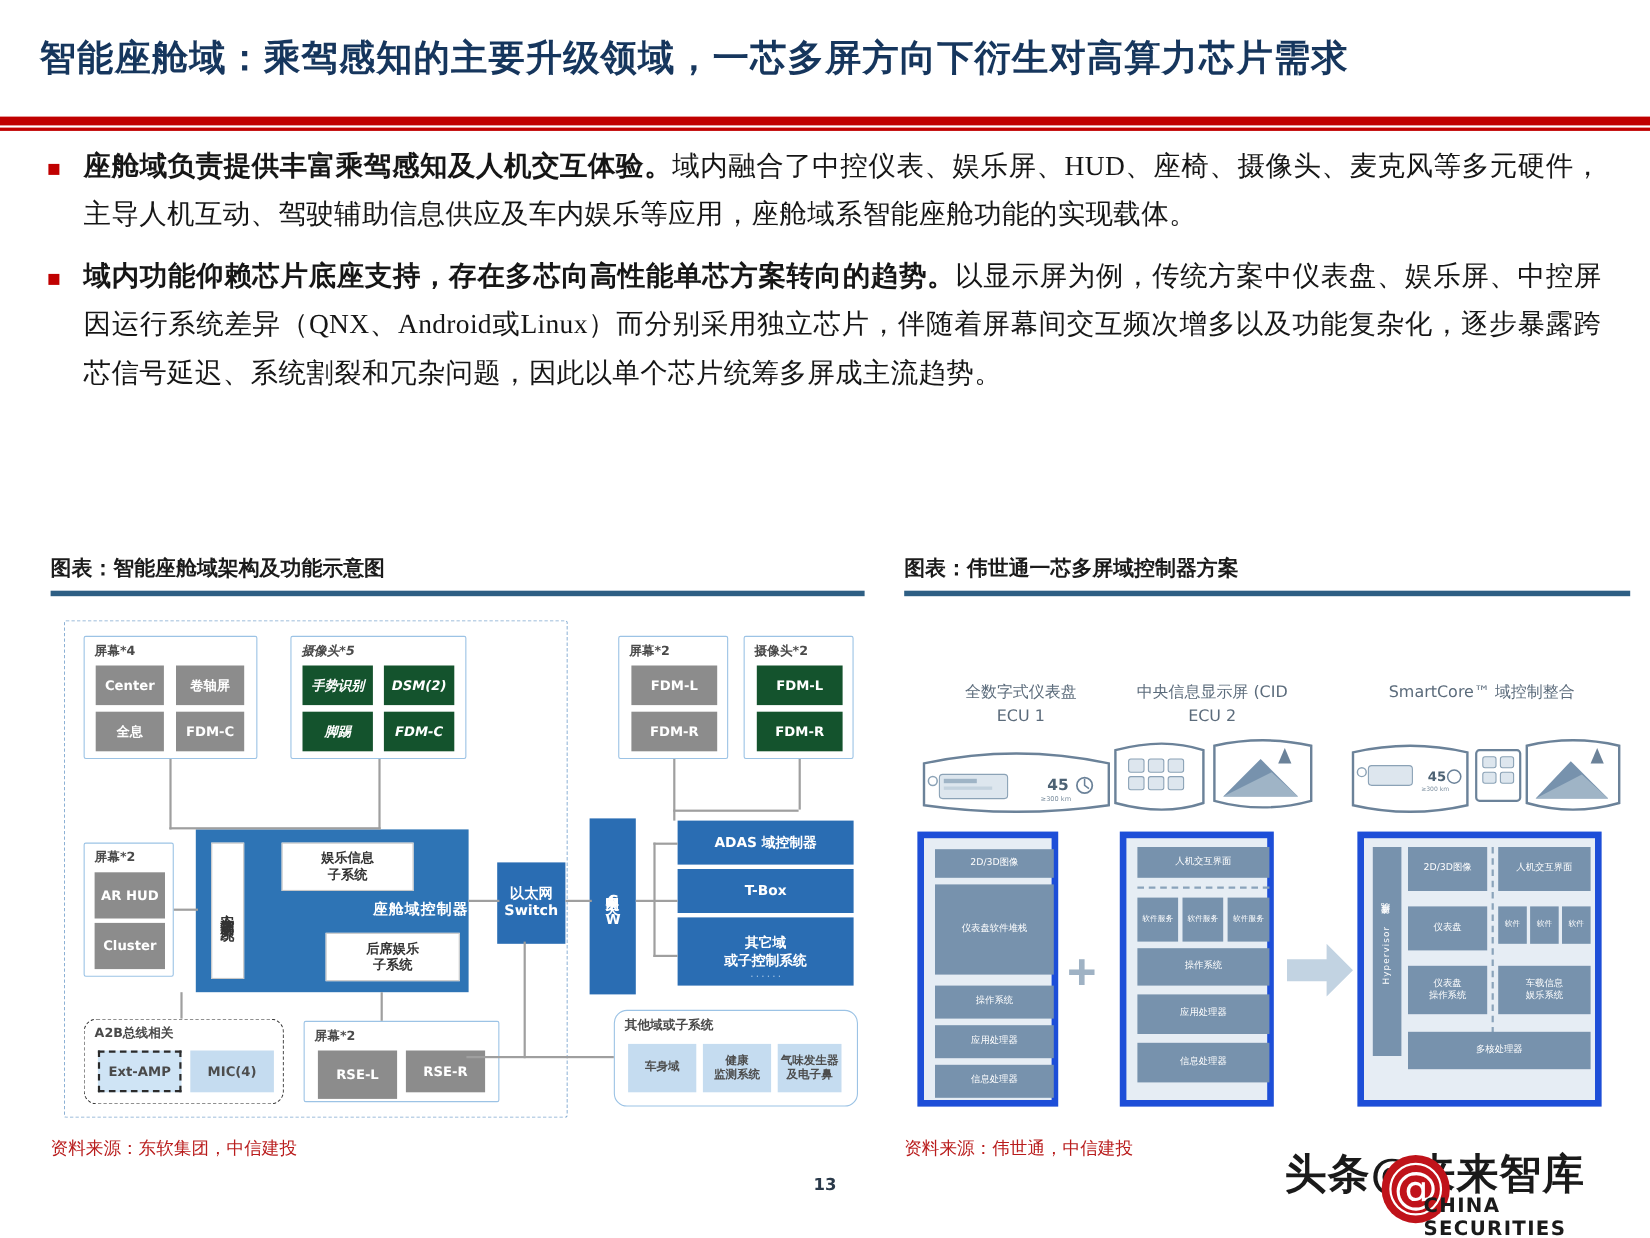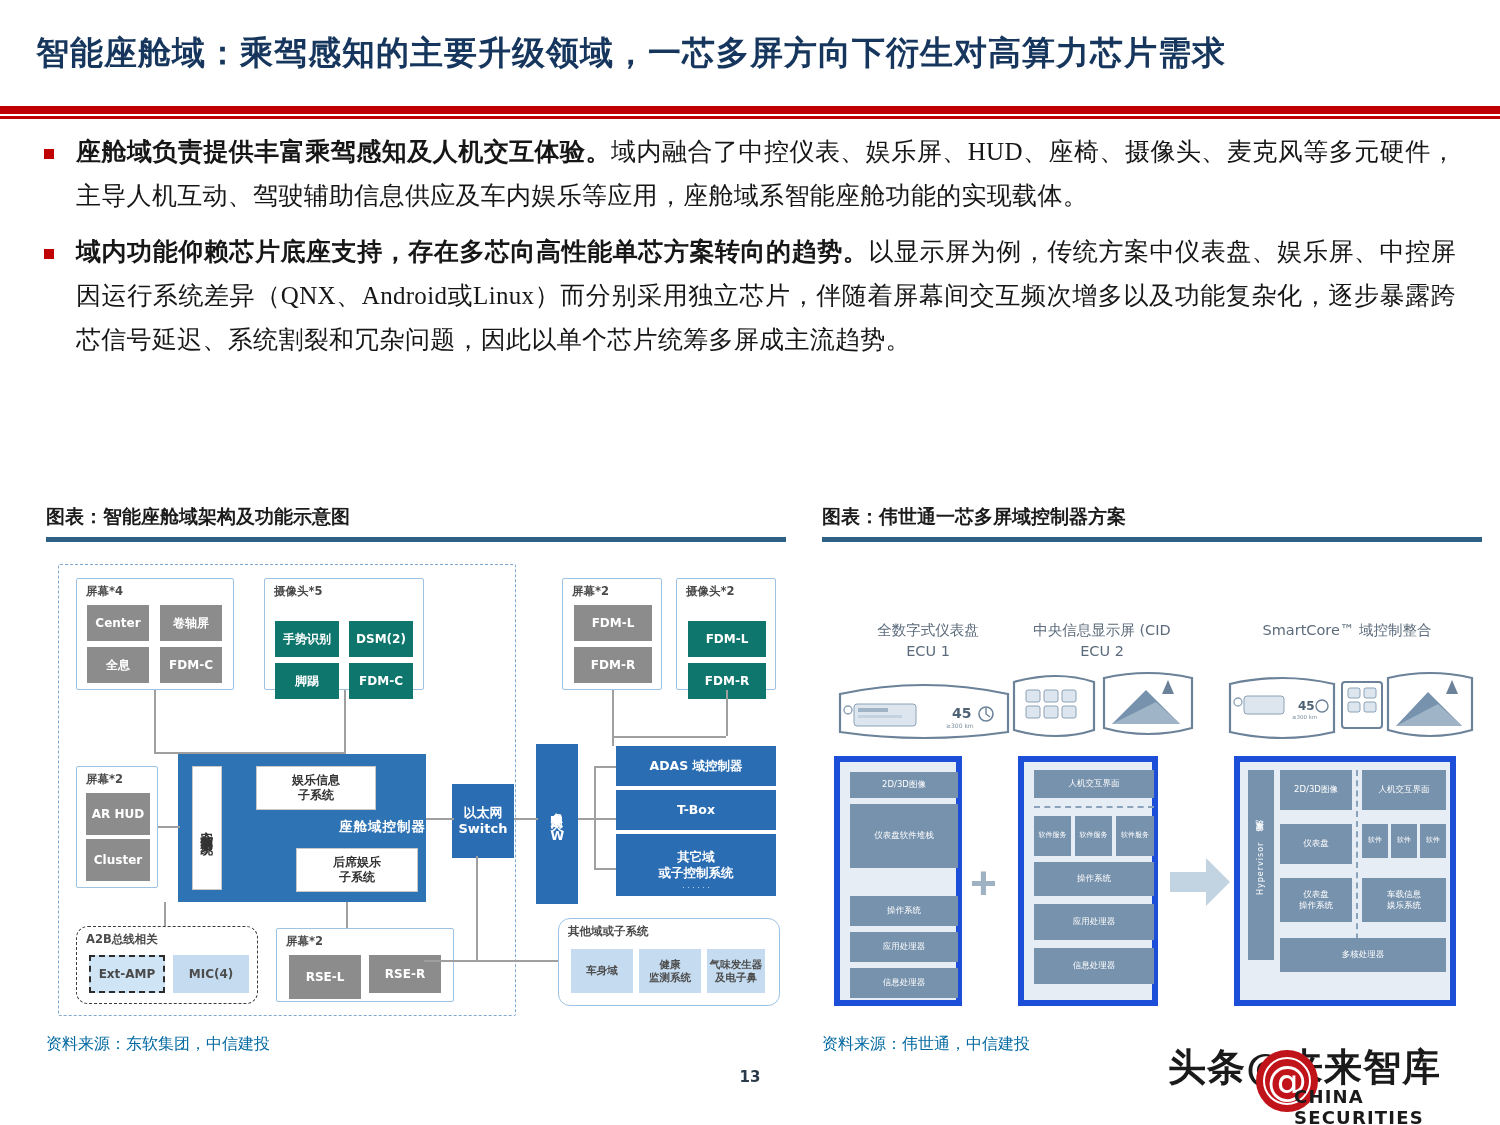--- a/index.html
+++ b/index.html
@@ -47,21 +47,21 @@
   .bullet-text b { font-weight:bold; }
 
   
   .fig { position:absolute; }
   .fig-head { font-family:"DejaVu Serif", serif; font-weight:bold; font-size:19px; color:#1b1b1b; }
   .fig-underline { height:5px; background:#2e5f84; margin-top:7px; }
 
   .fig-left  { left:46px;  top:504px; width:740px; }
   .fig-right { left:822px; top:504px; width:660px; }
 
-  .fig-src { font-family:"DejaVu Serif", serif; font-size:16px; color:#0369a1; margin-top:8px; }
+  .fig-src { font-family:"DejaVu Serif", serif; font-size:16px; color:#b91c1c; margin-top:8px; }
 
   
   .diagram-l {
     position:relative; width:740px; height:470px; margin-top:14px;
     background:#ffffff;
   }
   .dashed-region {
     position:absolute; border:1.5px dashed #7fa8d0; border-radius:2px;
   }
   .group-box {
@@ -73,21 +73,21 @@
     position:absolute; left:9px; top:5px;
     font-size:11.5px; font-weight:bold; color:#4a4a4a;
     font-family:"DejaVu Sans", sans-serif; white-space:nowrap;
   }
   .chip {
     position:absolute; display:flex; align-items:center; justify-content:center;
     text-align:center; font-size:12px; font-weight:bold; color:#ffffff;
     font-family:"DejaVu Sans", sans-serif; line-height:1.25;
   }
   .chip.gray  { background:#8c8c8c; }
-  .chip.blue  { background:#0f766e;margin-top:16px; }
+  .chip.blue  { background:#14532d; }
   .chip.lblue { background:#c5dcf0; color:#4d4d4d; }
   .chip.dblue { background:#2a6db3; }
   .chip.white { background:#ffffff; color:#333; border:1px solid #c8c8c8; font-weight:bold; }
   .chip.dashchip { background:#cfe4f5; color:#4a4a4a; border:2px dashed #2b2b2b; }
 
   .bigblue {
     position:absolute; background:#2e74b5;
   }
   .bigblue .ctr-label {
     position:absolute; width:100%; text-align:right;
@@ -202,21 +202,21 @@
     <div class="dashed-region" style="left:12px;top:8px;width:458px;height:452px;"></div>
 
     <div class="group-box" style="left:30px;top:22px;width:158px;height:112px;">
       <div class="group-label">屏幕*4</div>
       <div class="chip gray" style="left:10px;top:26px;width:62px;height:36px;">Center</div>
       <div class="chip gray" style="left:83px;top:26px;width:62px;height:36px;">卷轴屏</div>
       <div class="chip gray" style="left:10px;top:68px;width:62px;height:36px;">全息</div>
       <div class="chip gray" style="left:83px;top:68px;width:62px;height:36px;">FDM-C</div>
     </div>
 
-    <div class="group-box" style="left:218px;top:22px;width:160px;height:112px;">
+    <div class="group-box" style="left:218px;top:22px;width:160px;height:112px;font-style:italic;">
       <div class="group-label">摄像头*5</div>
       <div class="chip blue" style="left:10px;top:26px;width:64px;height:36px;">手势识别</div>
       <div class="chip blue" style="left:84px;top:26px;width:64px;height:36px;">DSM(2)</div>
       <div class="chip blue" style="left:10px;top:68px;width:64px;height:36px;">脚踢</div>
       <div class="chip blue" style="left:84px;top:68px;width:64px;height:36px;">FDM-C</div>
     </div>
 
     <div class="group-box" style="left:516px;top:22px;width:100px;height:112px;">
       <div class="group-label">屏幕*2</div>
       <div class="chip gray" style="left:11px;top:26px;width:78px;height:36px;">FDM-L</div>
@@ -325,21 +325,21 @@
       <rect x="24" y="39" width="44" height="3" fill="#c3d2de"></rect>
       <circle cx="14" cy="34" r="4" fill="none" stroke="#8ba2b6" stroke-width="1.4"></circle>
       <text x="118" y="42" font-family="DejaVu Sans, sans-serif" font-size="14" font-weight="bold" fill="#4d6274">45</text>
       <text x="112" y="52" font-family="DejaVu Sans, sans-serif" font-size="6" fill="#7b8e9e">≥300 km</text>
       <circle cx="152" cy="38" r="7" fill="none" stroke="#6b8299" stroke-width="1.6"></circle>
       <path d="M152,32 L152,38 L156,41" stroke="#6b8299" stroke-width="1.4" fill="none"></path>
     </svg>
 
     <div class="stack-outer" style="left:12px;top:200px;width:128px;height:250px;">
       <div class="srow" style="left:10px;top:10px;width:108px;height:26px;">2D/3D图像</div>
-      <div class="srow" style="left:10px;top:42px;width:108px;height:64px;">仪表盘软件堆栈</div>
+      <div class="srow" style="left:10px;top:42px;width:108px;height:82px;">仪表盘软件堆栈</div>
       <div class="srow" style="left:10px;top:134px;width:108px;height:30px;">操作系统</div>
       <div class="srow" style="left:10px;top:170px;width:108px;height:30px;">应用处理器</div>
       <div class="srow" style="left:10px;top:206px;width:108px;height:30px;">信息处理器</div>
     </div>
 
     <div class="plus" style="left:148px;top:300px;">+</div>
 
     <svg class="glyph" style="left:186px;top:112px;" width="190" height="80" viewBox="0 0 190 80">
       <path d="M6,14 Q50,2 86,14 L86,62 Q50,74 6,62 Z" fill="#ffffff" stroke="#6b8299" stroke-width="2.2"></path>
       <rect x="18" y="22" width="14" height="12" rx="2" fill="#dde6ee" stroke="#8ba2b6"></rect>

